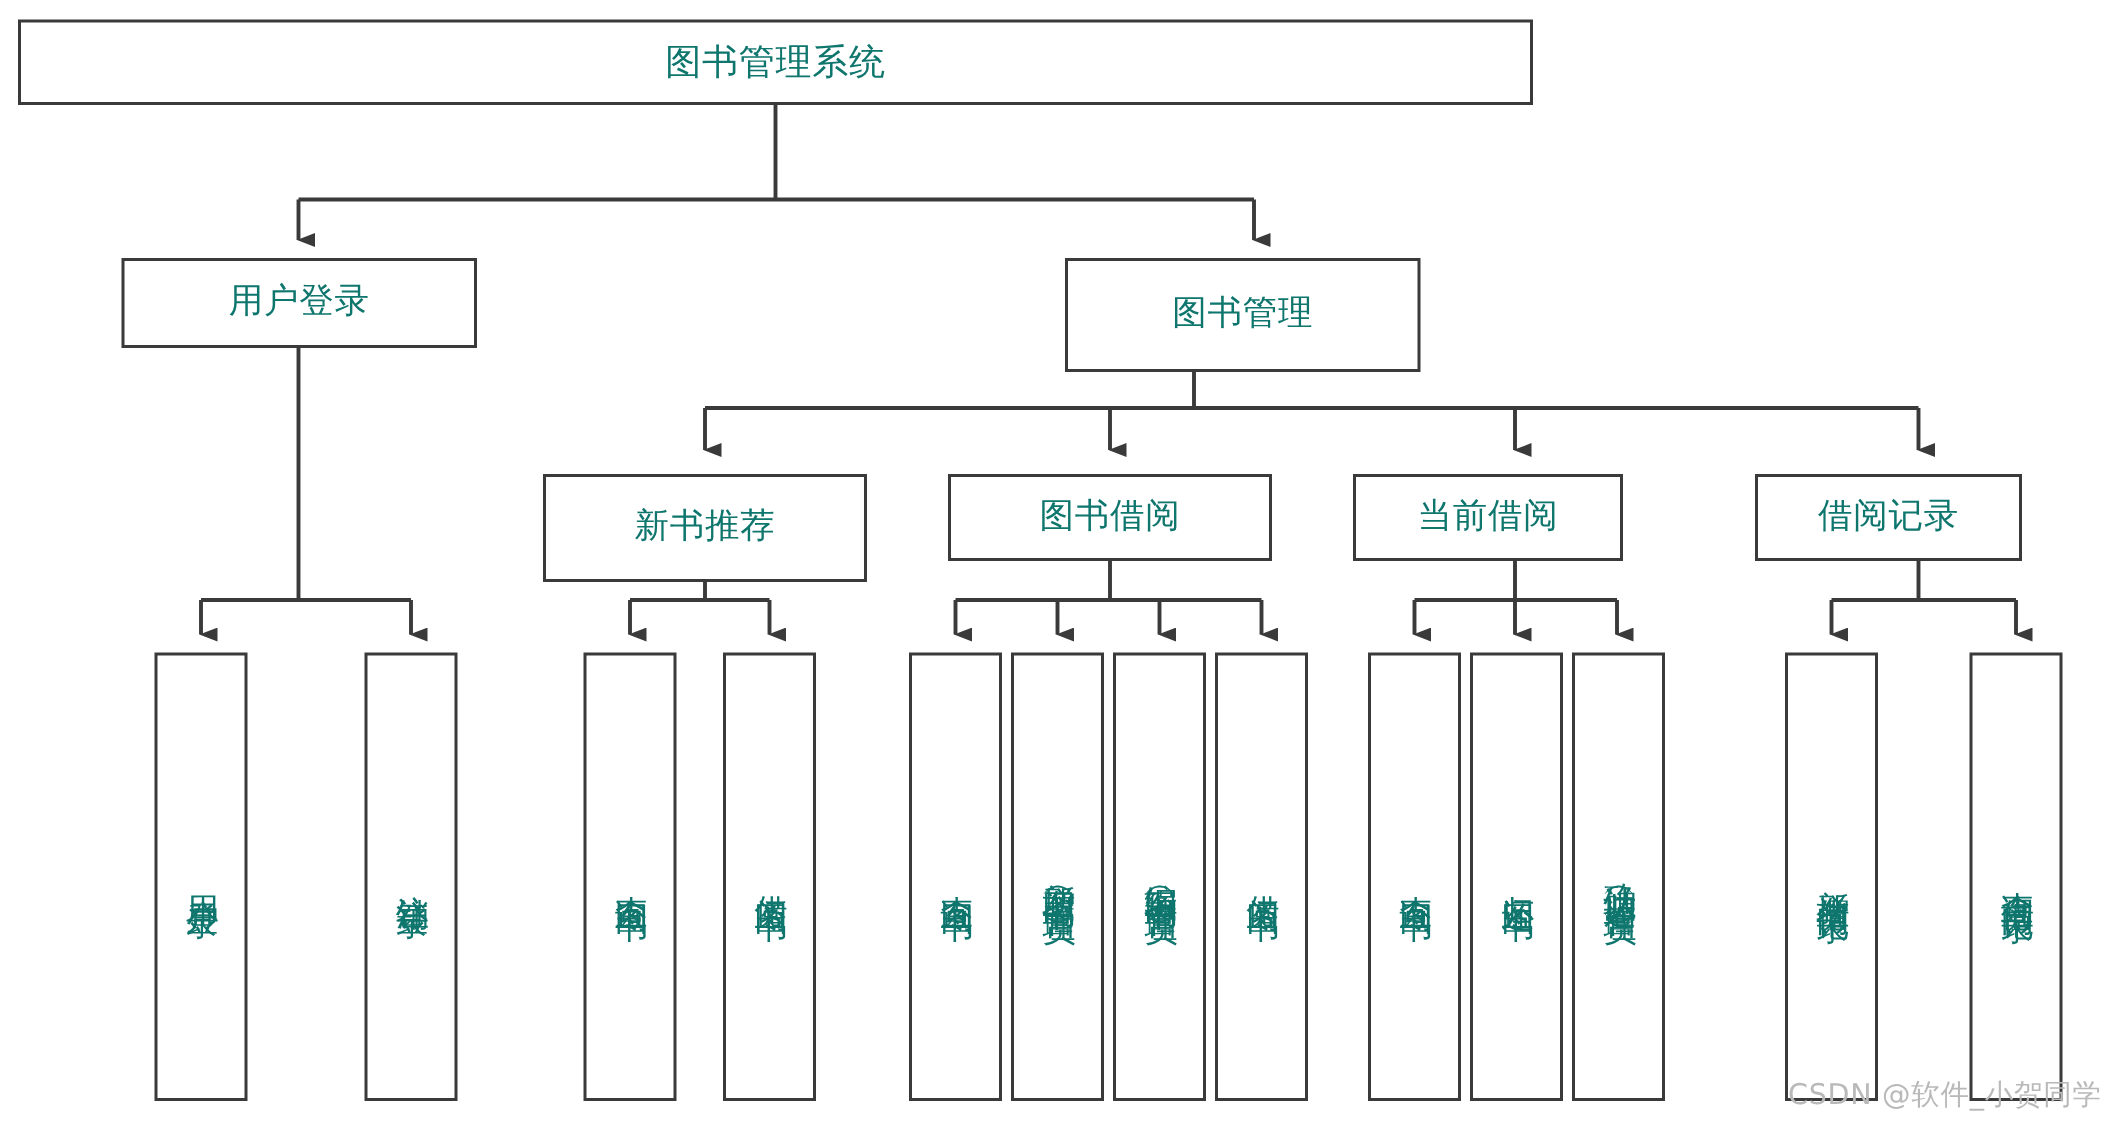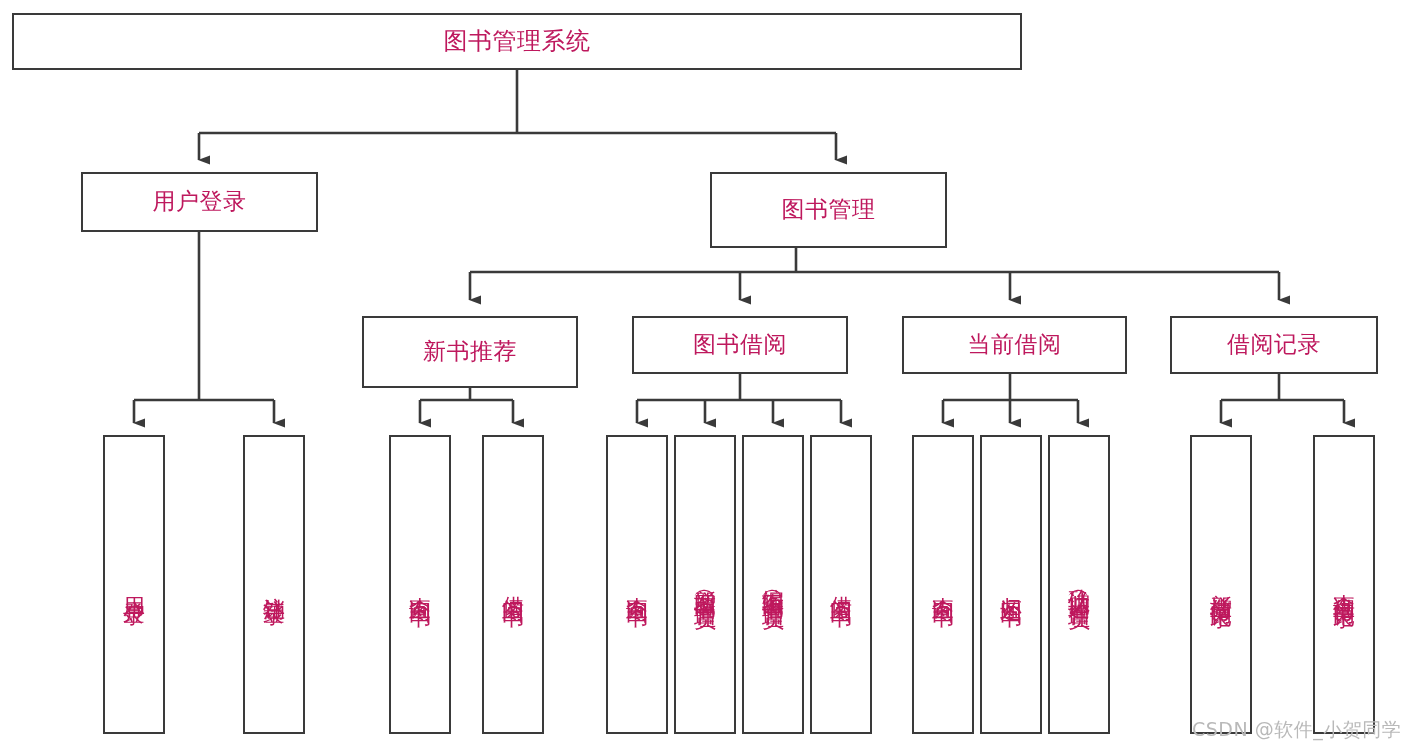--- a/index.html
+++ b/index.html
@@ -29,21 +29,21 @@
     pointer-events: none;
   }
   .node {
     position: absolute;
     box-sizing: border-box;
     background: #ffffff;
     border: 2px solid #3a3a3a;
     display: flex;
     align-items: center;
     justify-content: center;
-    color: #be185d;
+    color: #0f766e;
     text-align: left;
     line-height: 1.12;
   }
   .node-label {
     display: block;
     letter-spacing: 0.5px;
   }
   .node.horizontal .node-label {
     writing-mode: horizontal-tb;
     font-size: 23px;
@@ -130,24 +130,24 @@
   <div class="node horizontal" style="left:710px; top:172px; width:237px; height:76px;">
     <span class="node-label">图书管理</span>
   </div>
 
   <div class="node horizontal" style="left:362px; top:316px; width:216px; height:72px;">
     <span class="node-label">新书推荐</span>
   </div>
   <div class="node horizontal" style="left:632px; top:316px; width:216px; height:58px;">
     <span class="node-label">图书借阅</span>
   </div>
-  <div class="node horizontal" style="left:902px; top:316px; width:225px; height:58px;">
+  <div class="node horizontal" style="left:902px; top:316px; width:180px; height:58px;">
     <span class="node-label">当前借阅</span>
   </div>
-  <div class="node horizontal" style="left:1170px; top:316px; width:208px; height:58px;">
+  <div class="node horizontal" style="left:1170px; top:316px; width:178px; height:58px;">
     <span class="node-label">借阅记录</span>
   </div>
 
   <div class="node vertical" style="left:103px; top:435px; width:62px; height:299px;">
     <span class="node-label">用户登录</span>
   </div>
   <div class="node vertical" style="left:243px; top:435px; width:62px; height:299px;">
     <span class="node-label">注销登录</span>
   </div>
 

